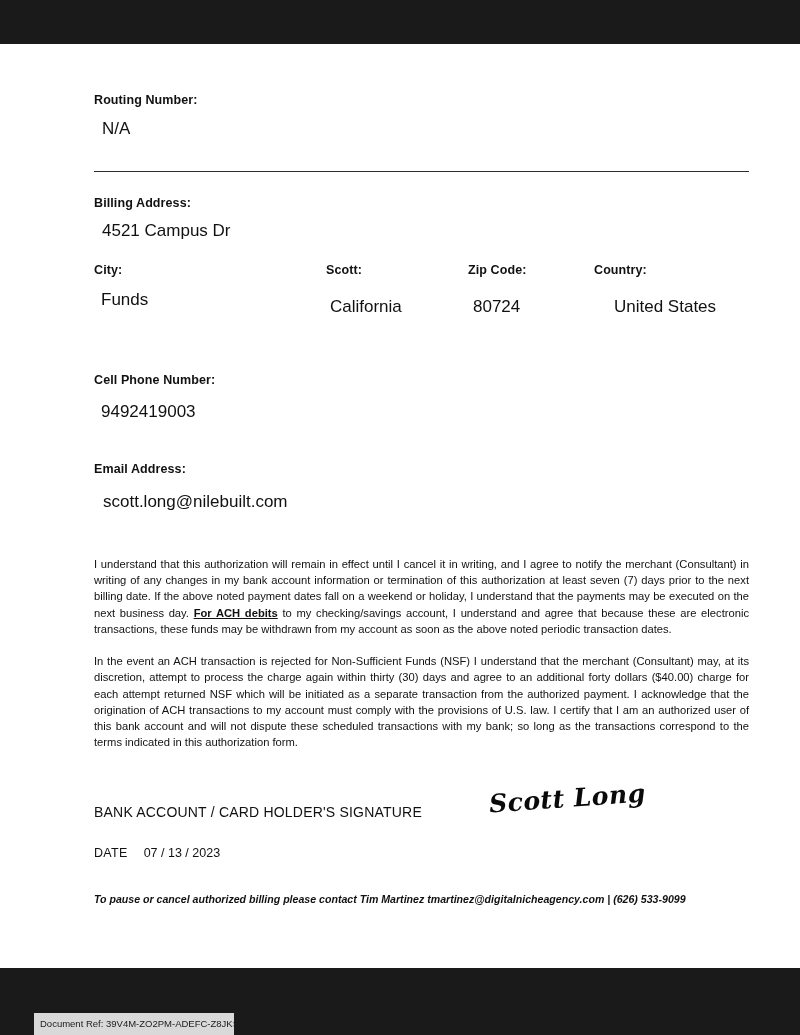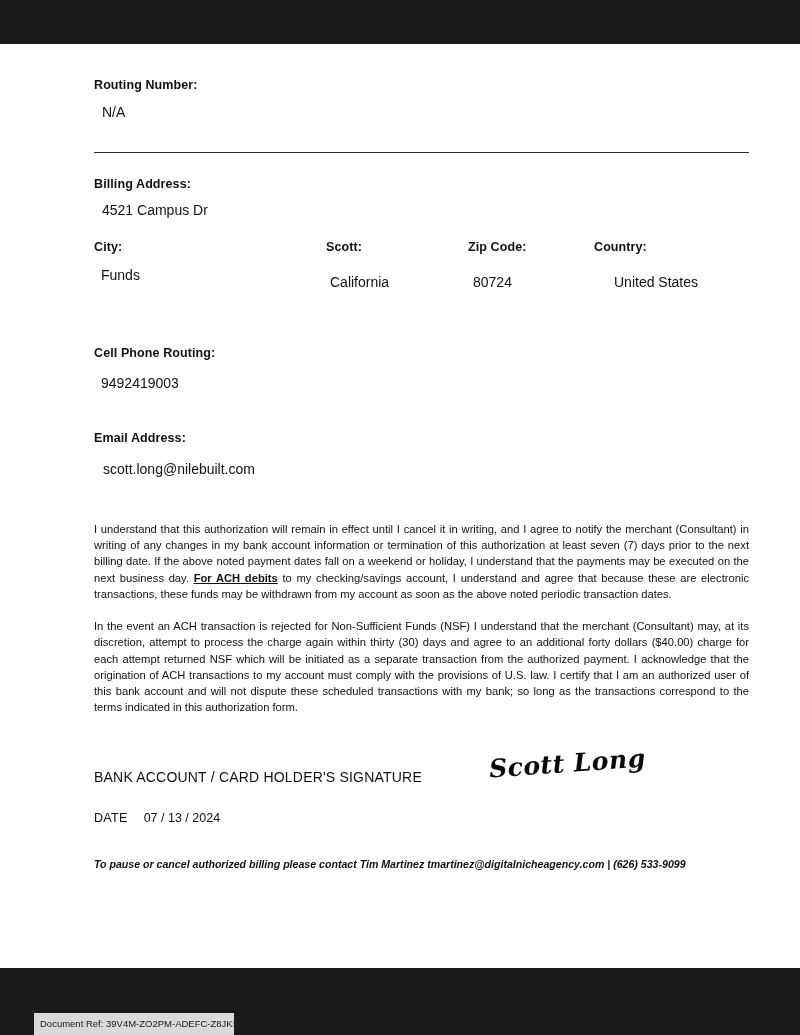--- a/index.html
+++ b/index.html
@@ -39,31 +39,31 @@
     position: absolute;
     left: 34px;
     top: 44px;
     width: 732px;
     height: 924px;
     background: #ffffff;
   }
   .content {
     position: absolute;
     left: 60px;
-    top: 0;
+    top: 15px;
     width: 655px;
   }
   .field-label {
     font-size: 12.5px;
     font-weight: bold;
     color: #111111;
     letter-spacing: 0.1px;
   }
   .field-value {
-    font-size: 14px;
+    font-size: 17px;
     color: #111111;
     font-weight: normal;
   }
   .rule {
     border-top: 1px solid #2b2b2b;
     height: 0;
     font-size: 0;
     line-height: 0;
   }
   .row-cols {
@@ -178,21 +178,21 @@
           <div class="field-value" style="margin-top:20px; margin-left:5px;">80724</div>
         </div>
         <div class="col" style="width:155px;">
           <div class="field-label">Country:</div>
           <div class="field-value" style="margin-top:20px; margin-left:20px;">United States</div>
         </div>
       </div>
 
       <div style="height:56px"></div>
       <div>
-        <div class="field-label">Cell Phone Routing:</div>
+        <div class="field-label">Cell Phone Number:</div>
         <div class="field-value" style="margin-top:15px; margin-left:7px;">9492419003</div>
       </div>
 
       <div style="height:40px"></div>
       <div>
         <div class="field-label">Email Address:</div>
         <div class="field-value" style="margin-top:16px; margin-left:9px;">scott.long@nilebuilt.com</div>
       </div>
 
       <div style="height:44px"></div>
@@ -201,21 +201,21 @@
       <p class="para" style="margin-top:16px;">In the event an ACH transaction is rejected for Non-Sufficient Funds (NSF) I understand that the merchant (Consultant) may, at its discretion, attempt to process the charge again within thirty (30) days and agree to an additional forty dollars ($40.00) charge for each attempt returned NSF which will be initiated as a separate transaction from the authorized payment. I acknowledge that the origination of ACH transactions to my account must comply with the provisions of U.S. law. I certify that I am an authorized user of this bank account and will not dispute these scheduled transactions with my bank; so long as the transactions correspond to the terms indicated in this authorization form.</p>
 
       <div style="height:22px"></div>
       <div class="sig-row">
         <div class="sig-label">BANK ACCOUNT / CARD HOLDER'S SIGNATURE</div>
         <div class="signature">Scott Long</div>
       </div>
 
       <div style="height:20px"></div>
       <div class="date-row">
-        <span class="date-label">DATE</span><span class="date-value">07 / 13 / 2024</span>
+        <span class="date-label">DATE</span><span class="date-value">07 / 13 / 2023</span>
       </div>
 
       <div style="height:33px"></div>
       <div class="footnote">To pause or cancel authorized billing please contact Tim Martinez tmartinez@digitalnicheagency.com | (626) 533-9099</div>
 
     </div>
   </div>
 
   <div class="band-bottom"></div>
 

